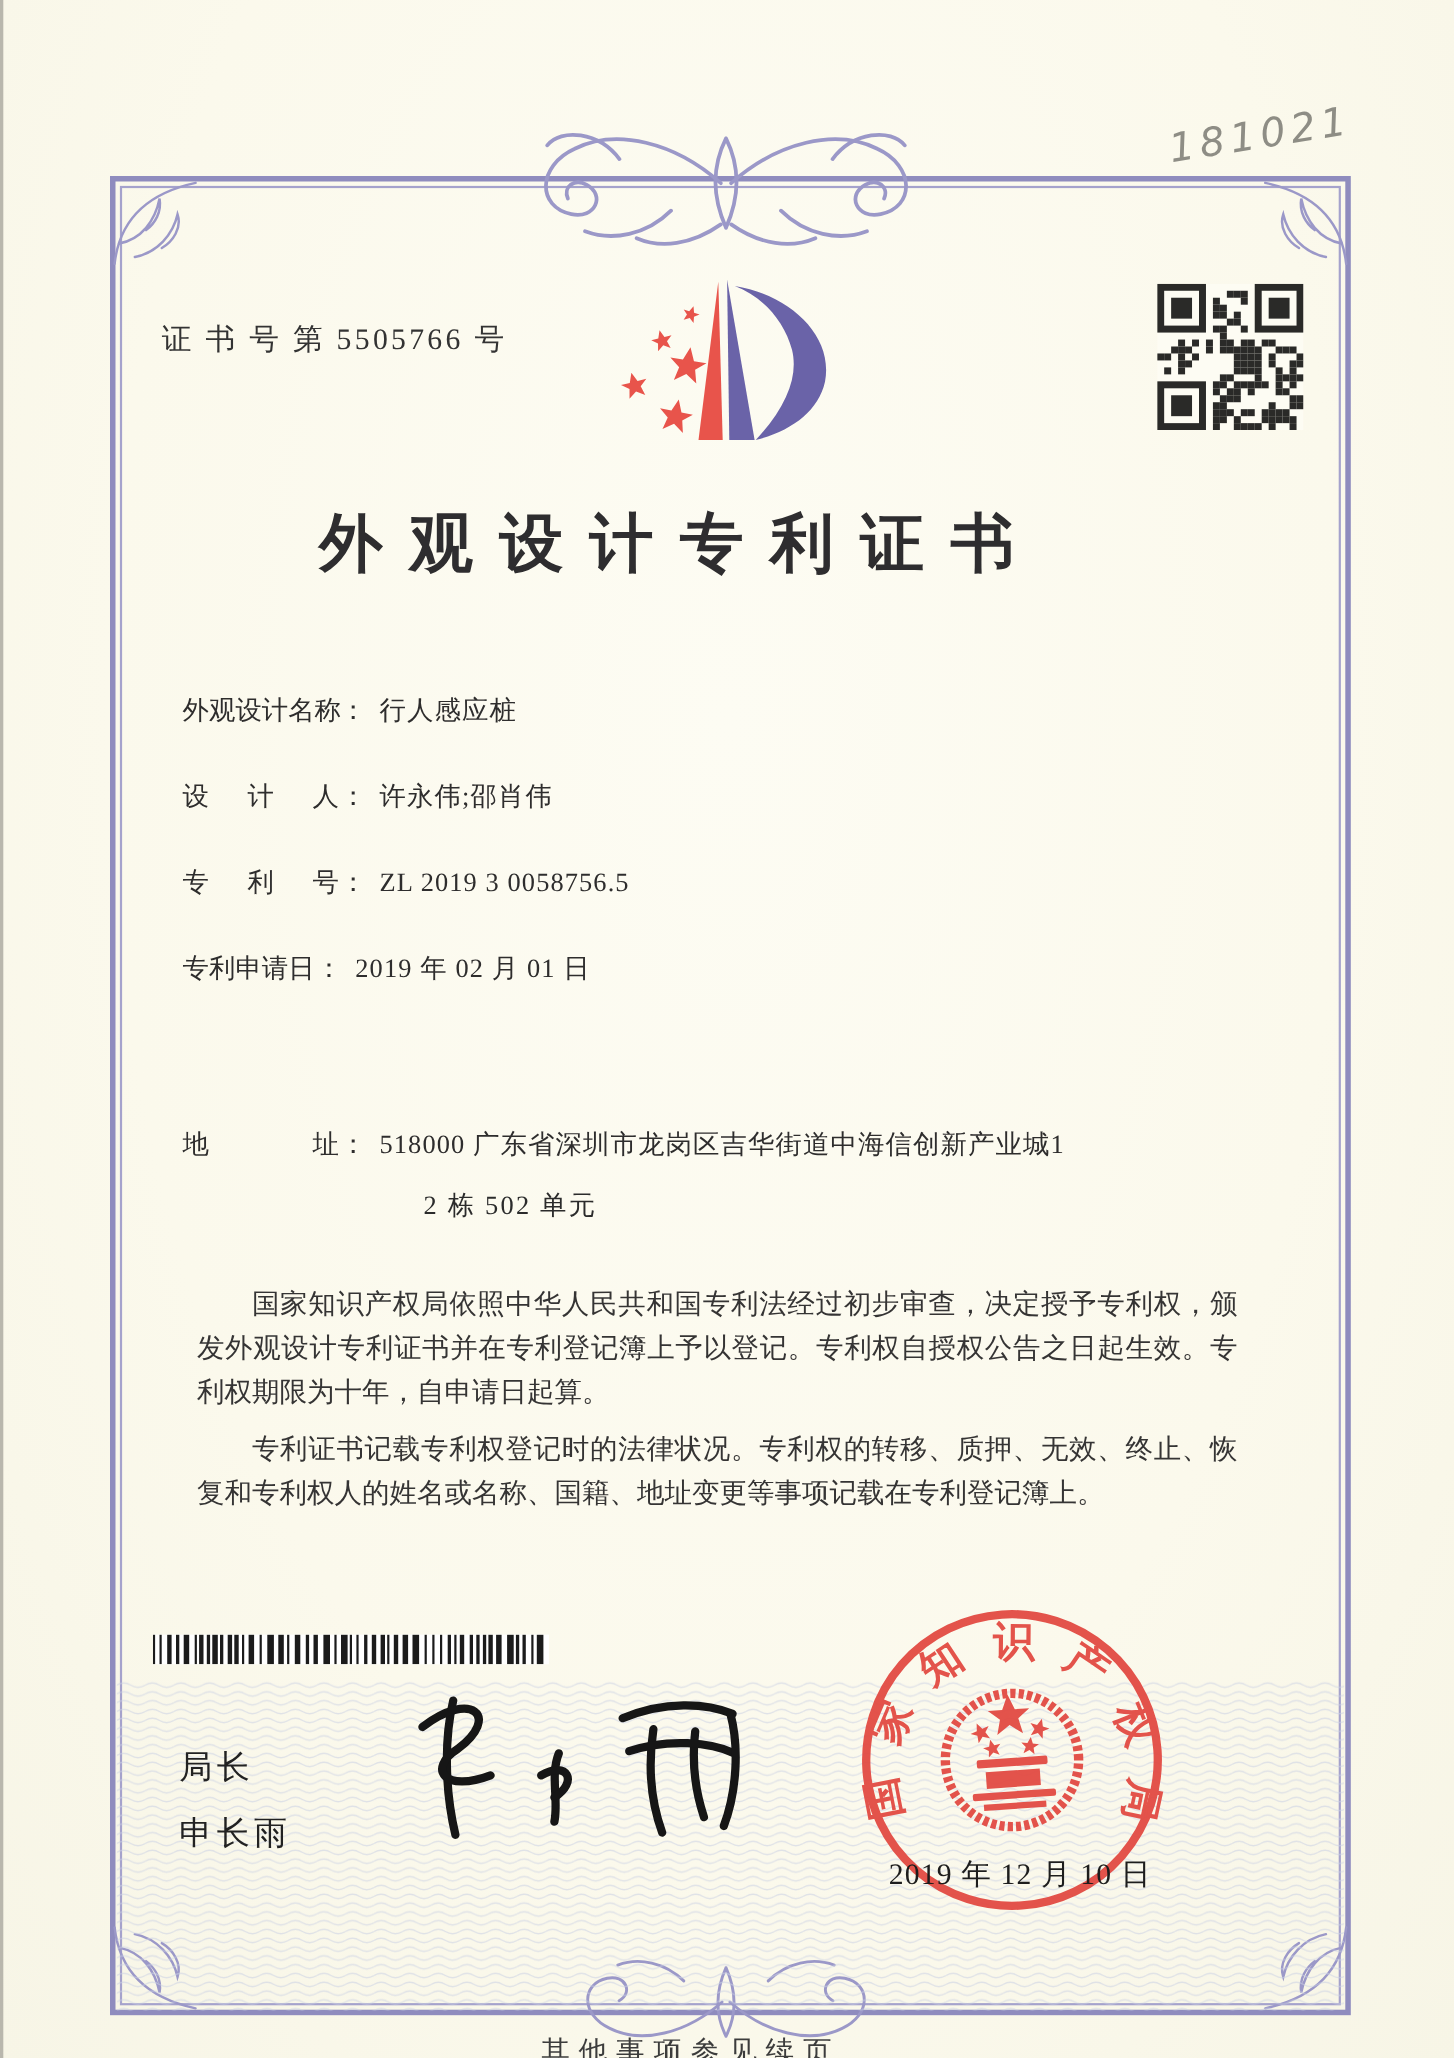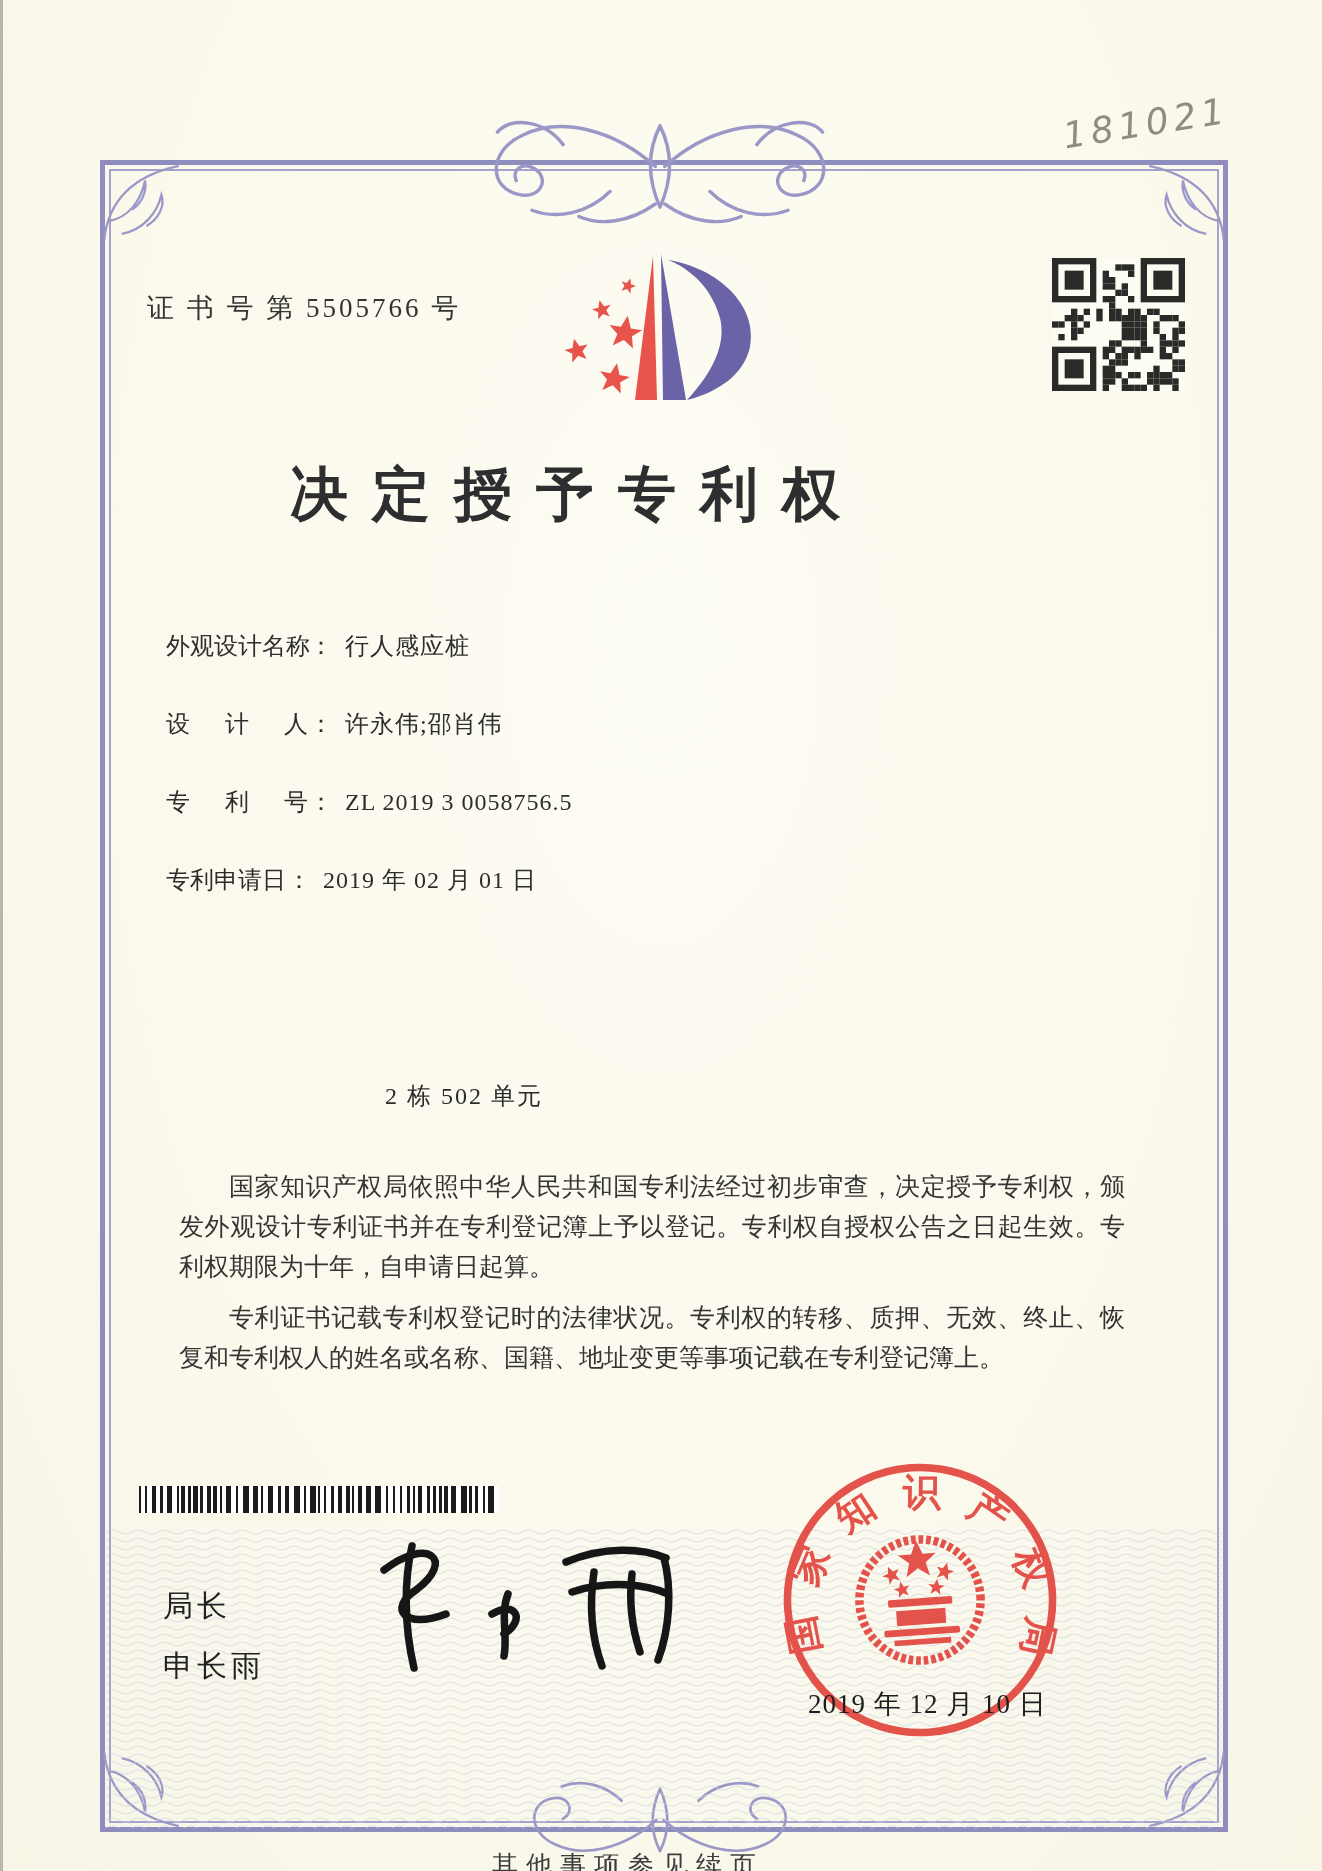--- a/index.html
+++ b/index.html
@@ -315,33 +315,36 @@
       <use href="#star" transform="translate(21,101) scale(1.25) rotate(-14)"></use>
       <use href="#star" transform="translate(58,129) scale(1.6) rotate(11)"></use>
       <polygon points="97,6 101,150 79,150"></polygon>
     </g>
     <g fill="#6a63a8">
       <polygon points="105,4 130,150 107,150"></polygon>
       <path d="M112,10 C162,18 202,55 194,97 C188,124 163,142 131,150 C159,120 170,92 164,68 C157,42 138,20 112,10 Z"></path>
     </g>
   </svg>
 
-  <h1 class="title">决定授予专利权</h1>
+  <h1 class="title">外观设计专利证书</h1>
 
   <div class="field-row" style="top:630px">
     <span class="flabel">外观设计名称</span><span class="fcolon">：</span><span class="fvalue">行人感应桩</span>
   </div>
   <div class="field-row" style="top:708px">
     <span class="flabel">设计人</span><span class="fcolon">：</span><span class="fvalue">许永伟;邵肖伟</span>
   </div>
   <div class="field-row" style="top:786px">
     <span class="flabel">专利号</span><span class="fcolon">：</span><span class="fvalue">ZL 2019 3 0058756.5</span>
   </div>
   <div class="field-row" style="top:864px">
     <span class="flabel compact">专利申请日</span><span class="fcolon">：</span><span class="fvalue">2019 年 02 月 01 日</span>
+  </div>
+  <div class="field-row" style="top:1024px">
+    <span class="flabel">地址</span><span class="fcolon">：</span><span class="fvalue">518000 广东省深圳市龙岗区吉华街道中海信创新产业城1</span>
   </div>
   <div class="addr2">2 栋 502 单元</div>
 
 
   <div class="body-text">
     <p>国家知识产权局依照中华人民共和国专利法经过初步审查，决定授予专利权，颁发外观设计专利证书并在专利登记簿上予以登记。专利权自授权公告之日起生效。专利权期限为十年，自申请日起算。</p>
     <p>专利证书记载专利权登记时的法律状况。专利权的转移、质押、无效、终止、恢复和专利权人的姓名或名称、国籍、地址变更等事项记载在专利登记簿上。</p>
   </div>
 
   <svg class="watermark">

